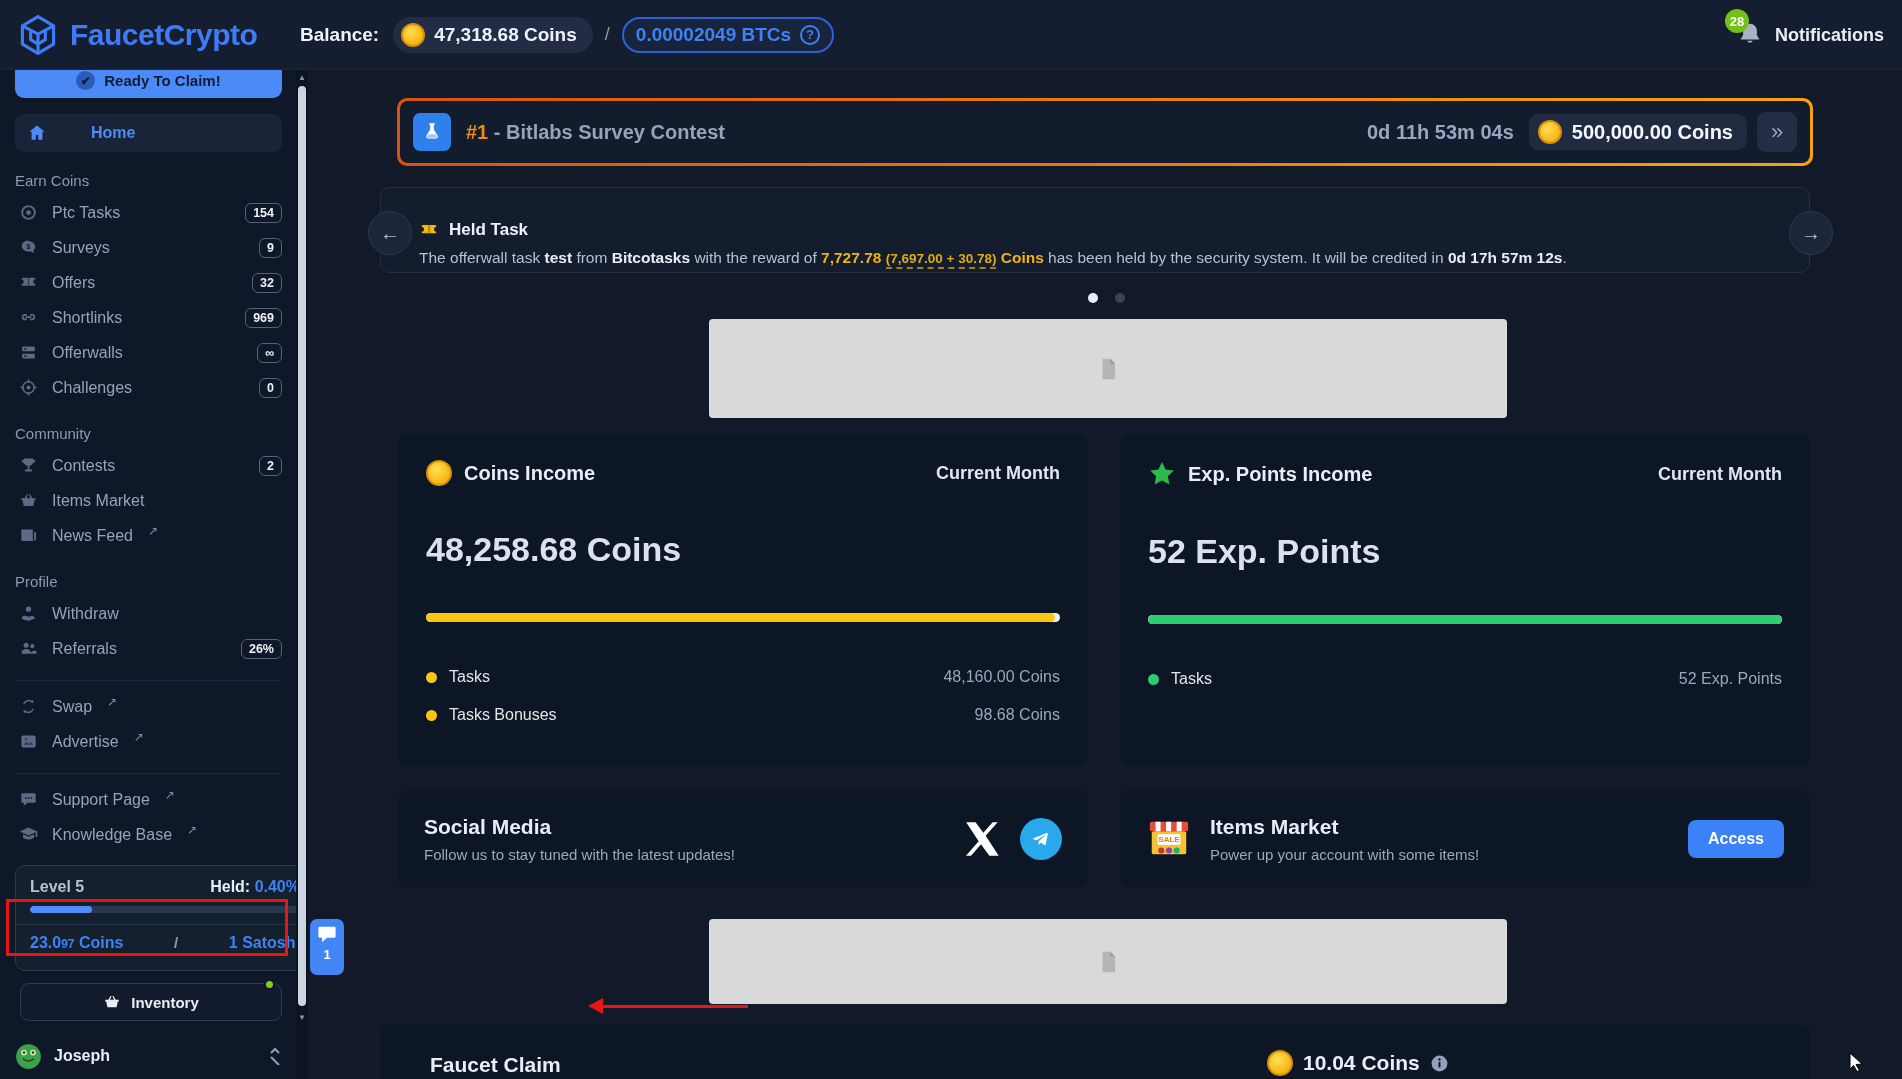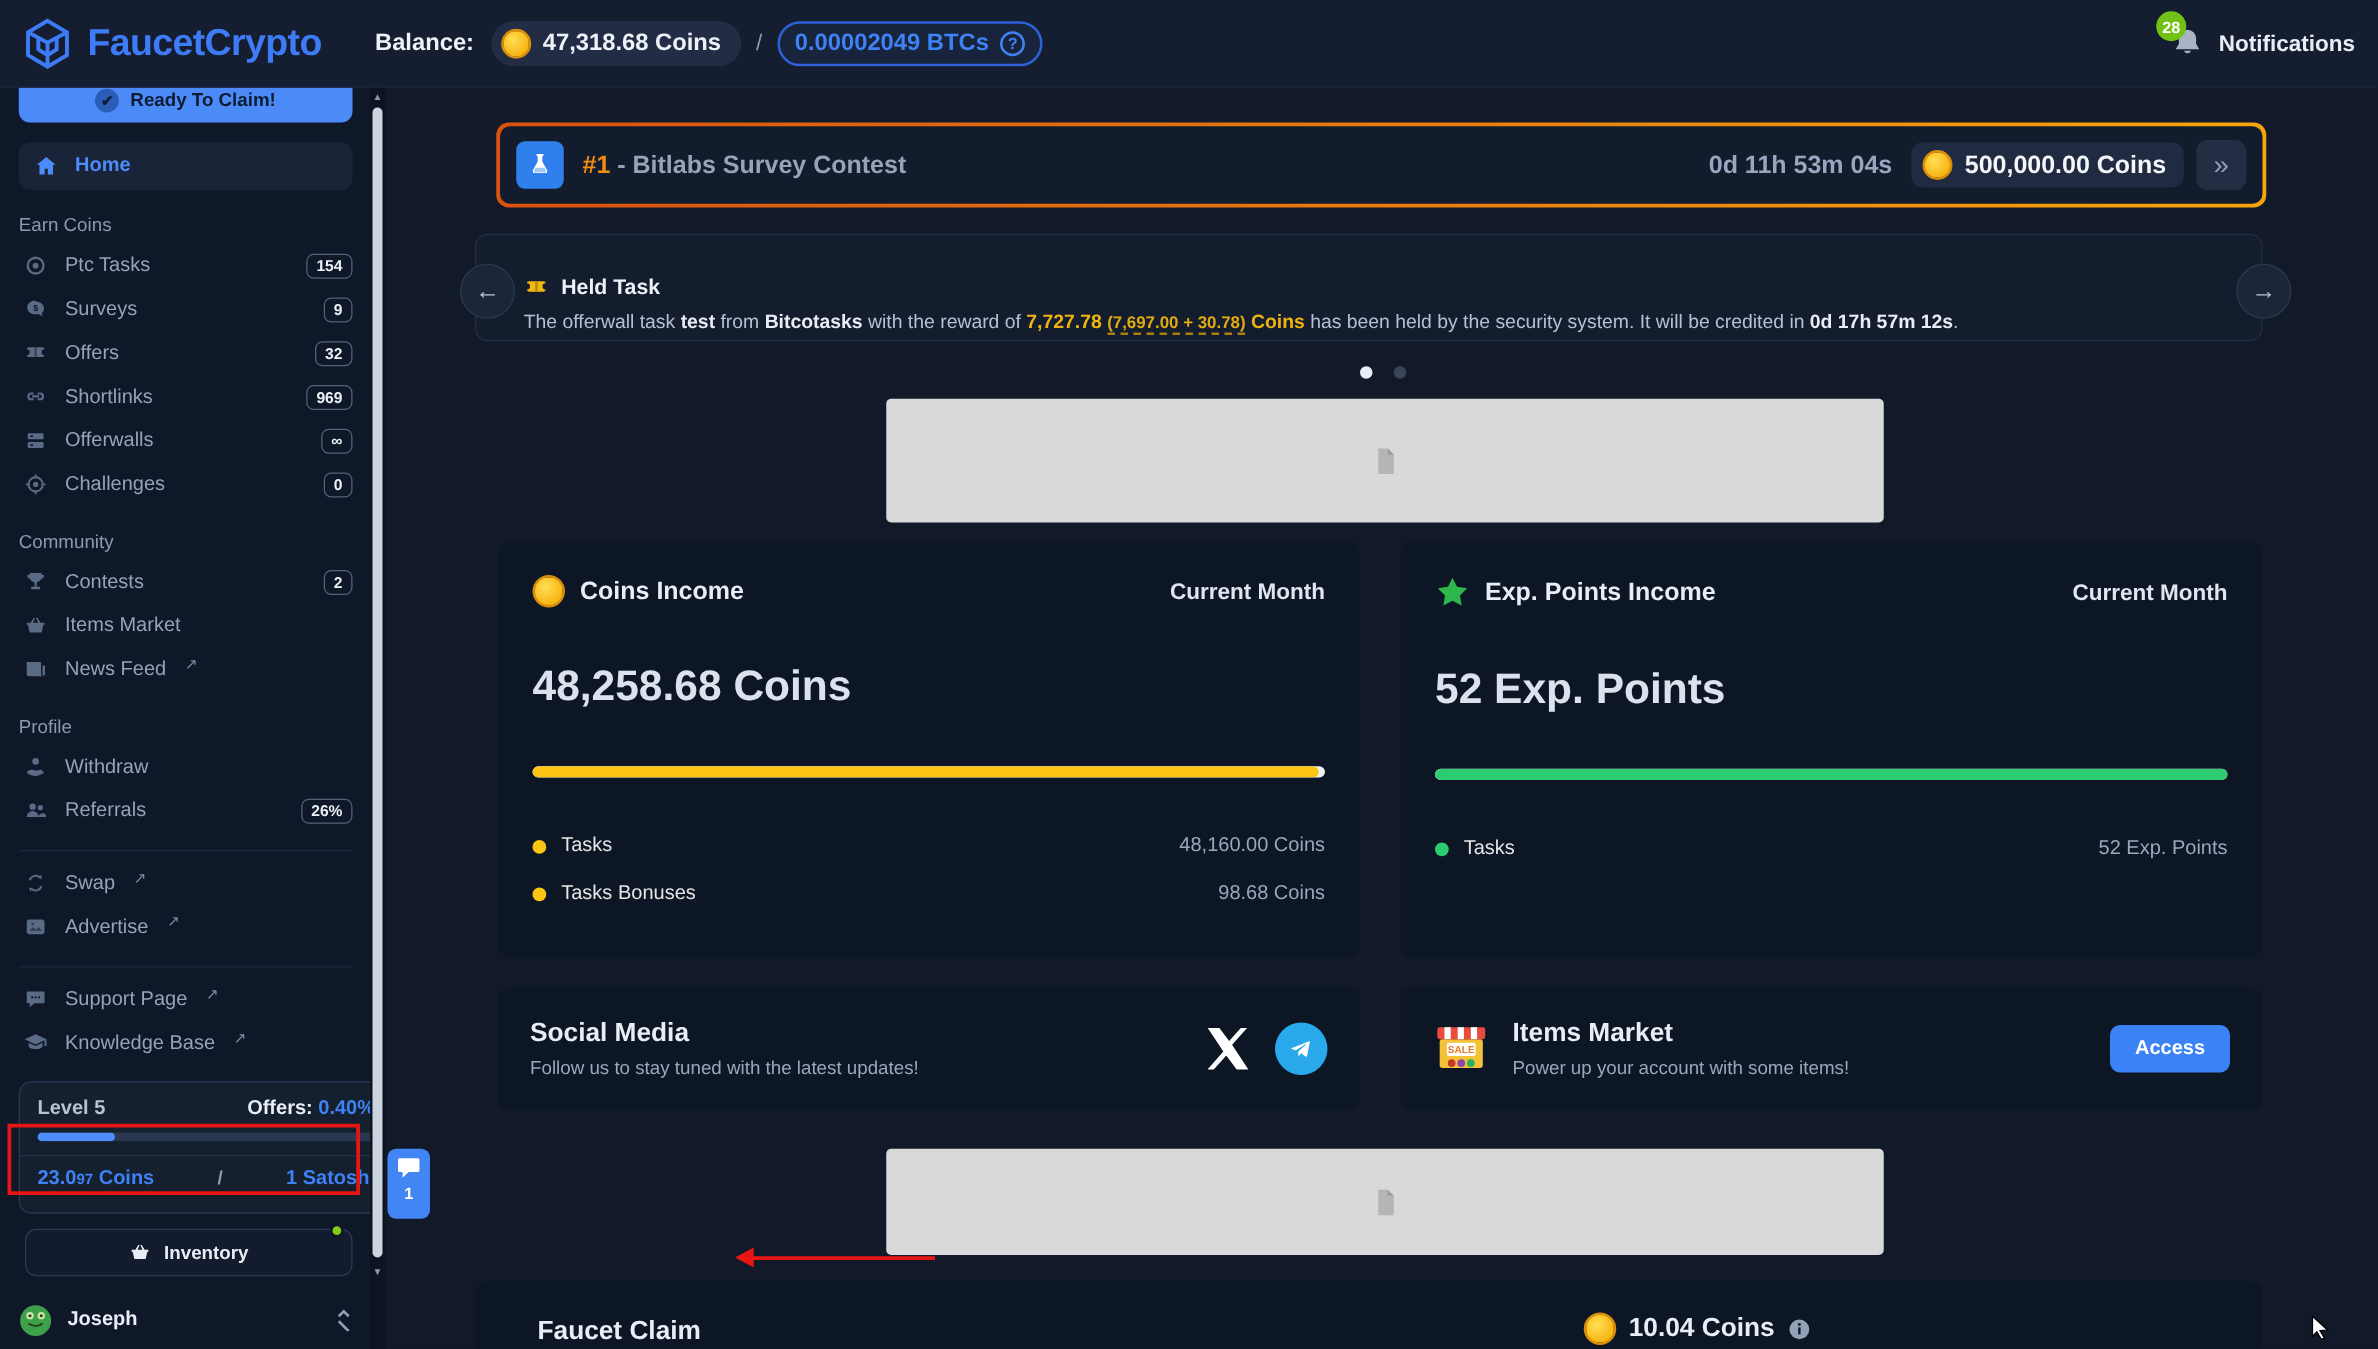--- a/index.html
+++ b/index.html
@@ -33,21 +33,21 @@
   .sidebar { position:absolute; left:0; top:70px; width:308px; height:1009px;
     background:#0f1828; z-index:20; overflow:hidden; }
   .sb-inner { padding:0 26px 0 15px; }
   .claim-btn { margin-top:-7px; height:35px; background:#4c8bf7; border-radius:9px;
     display:flex; align-items:center; justify-content:center; gap:9px;
     color:#0e1c33; font-size:15px; font-weight:700; cursor:pointer; }
   .claim-check { width:19px; height:19px; border-radius:50%; background:#2a5cb8; color:#0e1c33;
     font-size:12px; display:flex; align-items:center; justify-content:center; font-weight:700; }
   .sb-home { margin-top:16px; height:38px; background:#1a2438; border-radius:9px;
     display:flex; align-items:center; gap:13px; padding:0 12px; cursor:pointer; }
-  .sb-home .lbl { color:#4d8cf8; font-size:16px; font-weight:600; }
+  .sb-home .lbl { color:#4d8cf8; font-size:16px; font-weight:600;margin-left:31px; }
   .sb-title { margin:20px 0 6px 0; color:#8c99ae; font-size:15px; font-weight:500; }
   .sbi { height:35px; display:flex; align-items:center; gap:13px; padding:0 0 0 2px;
     color:#95a3b8; font-size:16px; font-weight:500; cursor:pointer; }
   .sbi .ic { width:22px; height:22px; display:flex; align-items:center; justify-content:center; }
   .badge { margin-left:auto; border:1px solid #54627a; border-radius:6px; color:#eef2f7;
     font-size:12.5px; font-weight:700; padding:2px 7px; min-width:22px; text-align:center; }
   .badge:empty { display:none; }
   .ext { color:#7d8ba0; font-size:12px; margin-left:2px; align-self:flex-start; margin-top:6px; }
   .sb-div { border-top:1px solid #1d2840; margin:14px 0 8px 0; }
 
@@ -395,21 +395,21 @@
           </svg>
       </span>
       <span>Knowledge Base</span>
       <span class="ext">↗</span>
     </div>
   </div>
 
   <div class="level-card">
     <div class="level-row1">
       <span class="level-name">Level 5</span>
-      <span><span class="bonus-label">Offers:</span>
+      <span><span class="bonus-label">Held:</span>
         <span class="bonus-value">0.40%</span></span>
     </div>
     <div class="level-bar">
       <div class="level-fill" style="width: 23%;"></div>
     </div>
     <div class="level-div"></div>
     <div class="level-row2">
       <span class="coins-blue"><span>23.0</span><span class="coins-sub">97</span><span> Coins</span></span>
       <span class="level-sep">/</span>
       <span class="coins-blue">1 Satoshi</span>

